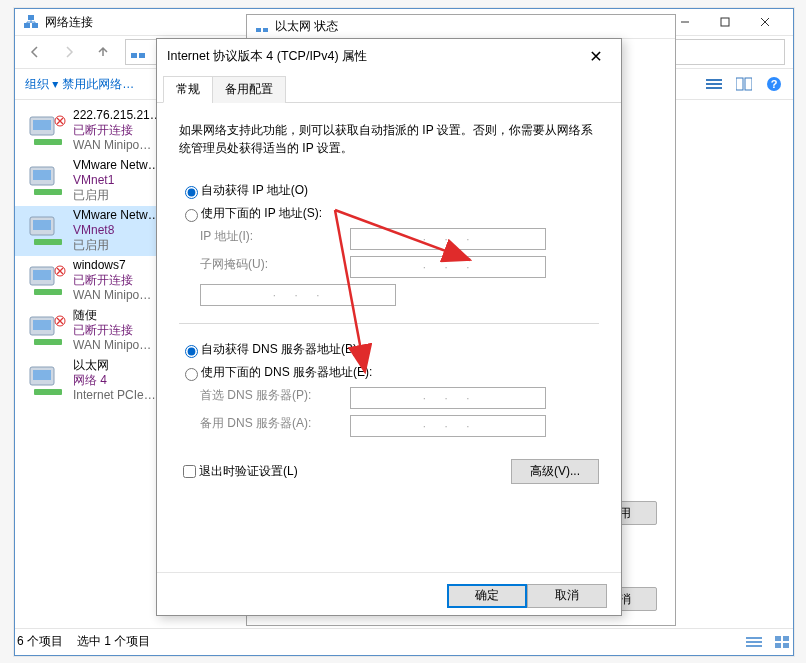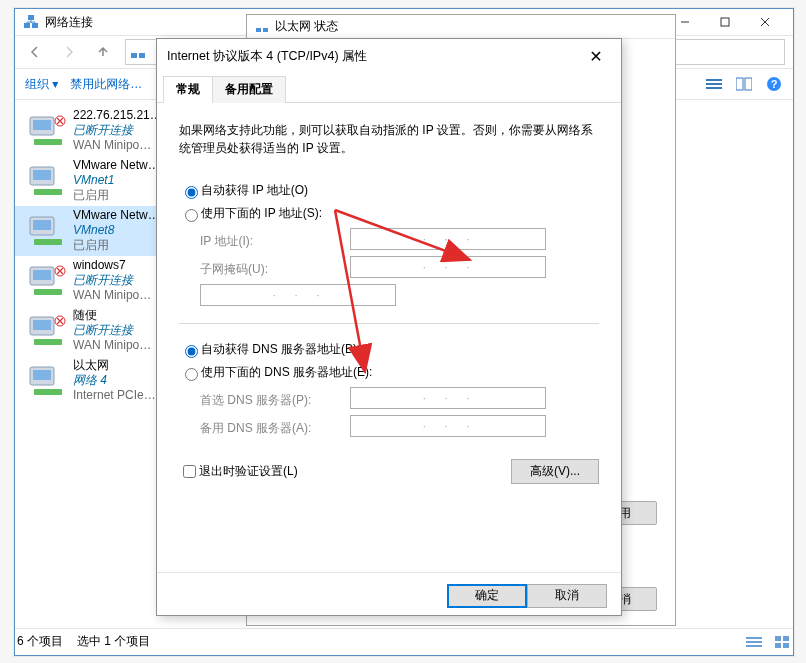--- a/index.html
+++ b/index.html
@@ -17,33 +17,33 @@
   .explorer-titlebar .title-text { flex:1; }
   .window-btns { display:flex; gap:0; }
   .window-btn { width: 40px; height: 22px; display:flex; align-items:center; justify-content:center; color:#555; }
 
   .explorer-nav { display:flex; align-items:center; padding: 4px 8px; gap:10px; height:34px; border-top:1px solid #e5e5e5; border-bottom:1px solid #e5e5e5; }
   .nav-arrow { width:24px; height:24px; display:flex; align-items:center; justify-content:center; color:#888; }
   .addr-box { flex:1; height:26px; border:1px solid #ccc; background:#fff; display:flex; align-items:center; padding:0 4px; }
   .addr-icon { width:16px; height:16px; margin-right:6px; }
 
   .explorer-toolbar { display:flex; align-items:center; padding:6px 10px; gap:20px; border-bottom:1px solid #e5e5e5;}
-  .explorer-toolbar .tb-left { display:flex; gap:12px; }
+  .explorer-toolbar .tb-left { display:flex; gap:4px; }
   .explorer-toolbar .tb-item { color:#0066cc; cursor:default; }
   .explorer-toolbar .tb-right { margin-left:auto; display:flex; align-items:center; gap:12px; }
   .tb-ico { width:18px; height:18px; display:inline-flex; align-items:center; justify-content:center; }
 
   .explorer-body { position:relative; display:flex; height: calc(100% - 26px - 34px - 32px - 26px); }
   .conn-list { width:100%; padding:6px 0; overflow:auto; }
   .conn-item { display:flex; align-items:flex-start; padding:2px 8px; width: 240px; }
   .conn-item.selected { background:#cde8ff; }
   .conn-icon { width:46px; height:46px; flex-shrink:0; display:flex; align-items:center; justify-content:center; }
   .conn-text { padding-left:4px; line-height:15px; }
   .conn-text .l1 { }
-  .conn-text .l2 { color:#0369a1;font-style:italic; }
+  .conn-text .l2 { color:#701a75; }
   .conn-text .l3 { color:#6a6a6a; }
 
   .explorer-status { border-top:1px solid #e5e5e5; height:26px; display:flex; align-items:center; padding:0 2px; gap:14px; }
   .explorer-status .right { margin-left:auto; display:flex; gap:10px; color:#6aa0d8; }
 
   
   .stack-window {
     position:absolute; left:246px; top:14px; width:430px; height:612px;
     background:#fff; border:1px solid #a5a5a5;
   }
@@ -55,32 +55,32 @@
   
   .dlg {
     position:absolute; left:156px; top:38px; width:466px; height:578px;
     background:#fff; border:1px solid #8f8f8f;
     box-shadow: 3px 3px 10px rgba(0,0,0,0.2);
   }
   .dlg-titlebar { display:flex; align-items:center; padding:0 10px; height:34px; font-size:12.5px; }
   .dlg-close { margin-left:auto; width:30px; height:24px; display:flex; align-items:center; justify-content:center; font-size:16px; }
 
   .dlg-tabs { display:flex; padding: 2px 6px 0 6px; border-bottom:1px solid #d9d9d9; }
-  .dlg-tab { padding:4px 12px; border:1px solid #d9d9d9; border-bottom:none; margin-right:-1px; background:#f4f4f4; position:relative; top:1px;font-weight:bold; }
+  .dlg-tab { padding:4px 12px; border:1px solid #d9d9d9; border-bottom:none; margin-right:-1px; background:#f4f4f4; position:relative; top:1px; }
   .dlg-tab.active { background:#fff; border-bottom:1px solid #fff; }
 
   .dlg-body { padding:10px 22px; position:relative; height:calc(100% - 34px - 27px - 46px); }
   .dlg-desc { line-height:18px; margin:8px 0 18px 0; }
 
   .group { border:1px solid transparent; margin-top:4px; }
   .sep-line { height:1px; background:#d9d9d9; margin:10px 0; }
 
   .radio-row { display:flex; align-items:center; margin:6px 0; }
   .radio-row input { accent-color:#0066cc; }
-  .field-row { display:flex; align-items:flex-end; margin:6px 0 6px 20px; }
+  .field-row { display:flex; align-items:flex-start; margin:6px 0 6px 20px; }
   .field-row .lbl { width:150px; color:#888; }
   .ip-input { width:196px; height:22px; border:1px solid #adadad; background:#fff; display:flex; align-items:center; justify-content:space-evenly; color:#888; font-size:11px; letter-spacing:4px;}
   .ip-input.disabled { background:#fff; color:#aaa; }
 
   .chk-row { display:flex; align-items:center; margin-top:18px; }
   .chk-row input { accent-color:#0066cc; }
 
   .adv-row { display:flex; justify-content:flex-end; margin-top:-22px; }
   .adv-btn { width:88px; height:25px; background:#e1e1e1; border:1px solid #adadad; display:flex; align-items:center; justify-content:center;}
 

